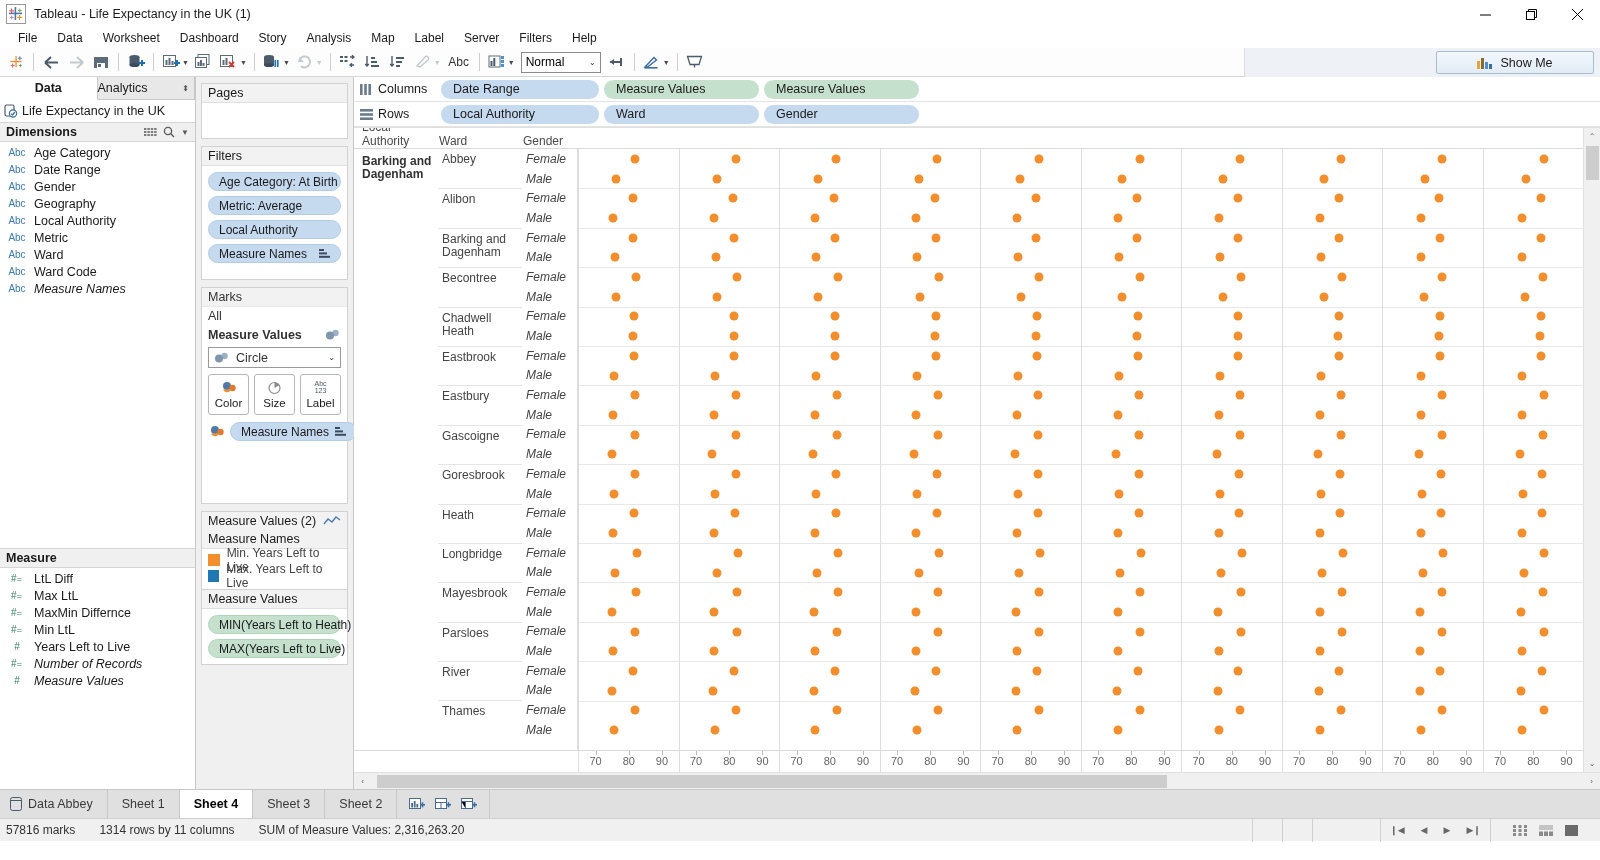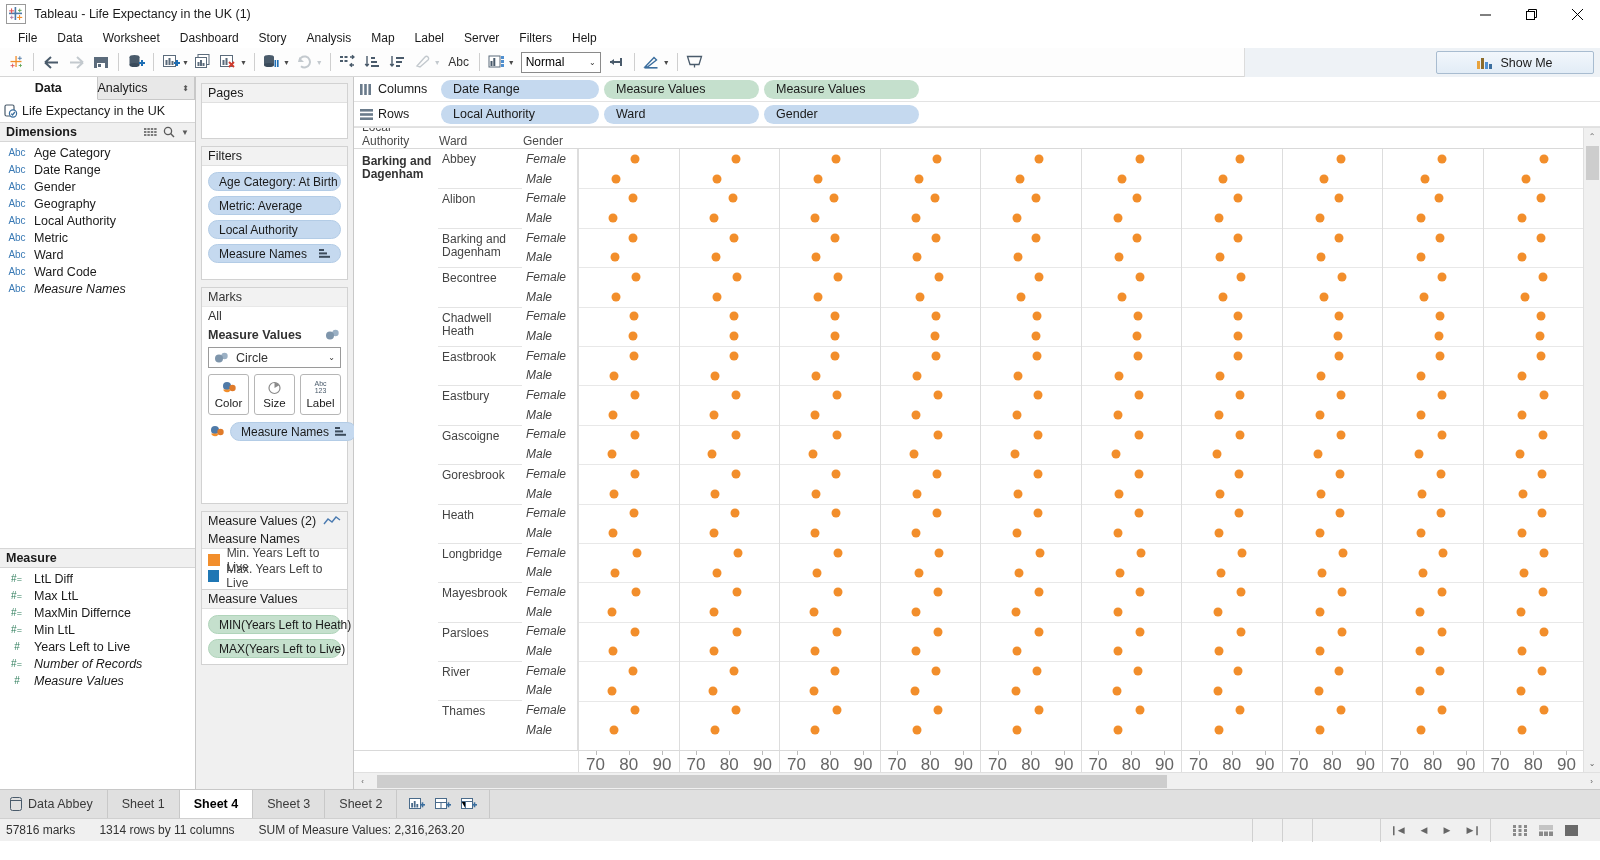--- a/index.html
+++ b/index.html
@@ -191,21 +191,21 @@
     background: #f28e2b; transform: translate(-50%, -50%);
   }
   .axis-row {
     height: 22px; display: flex; border-top: 1px solid #d9d9d9; background: #fff;
   }
   .axis-pad { width: 224px; flex: none; }
   .axis-cols { flex: 1; display: flex; }
   .axis-col { flex: 1; position: relative; border-left: 1px solid #ddd;}
   .tick { position: absolute; top: 0; width: 1px; height: 4px; background: #bbb; }
   .ticklbl {
-    position: absolute; top: 4px; font-size: 17px; color: #666; transform: translateX(-50%);
+    position: absolute; top: 4px; font-size: 11px; color: #666; transform: translateX(-50%);
   }
 
   
   .vsb {
     width: 17px; background: #f0f0f0; border-left: 1px solid #e0e0e0;
     display: flex; flex-direction: column; align-items: center; flex: none;
   }
   .sb-arrow { height: 17px; width: 17px; display: flex; align-items: center; justify-content: center; font-size: 8px; color: #606060;}
   .vsb-thumb { width: 13px; background: #cdcdcd; margin-top: 1px; }
   .vsb-track { flex: 1; width: 100%; }

